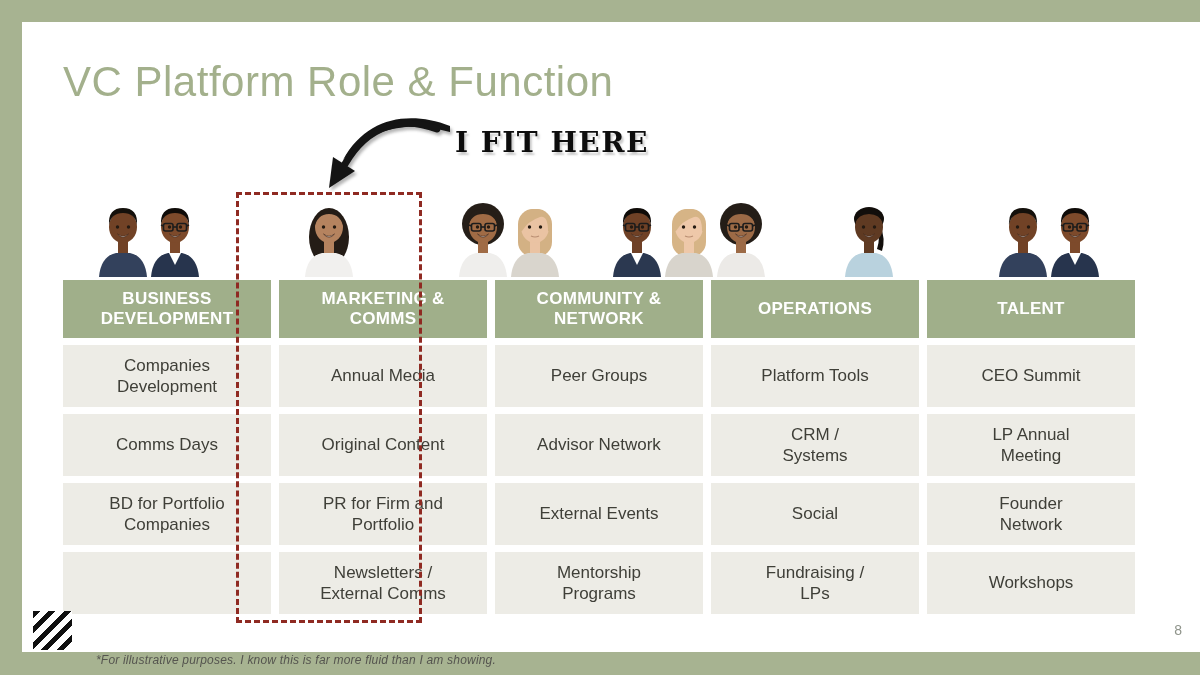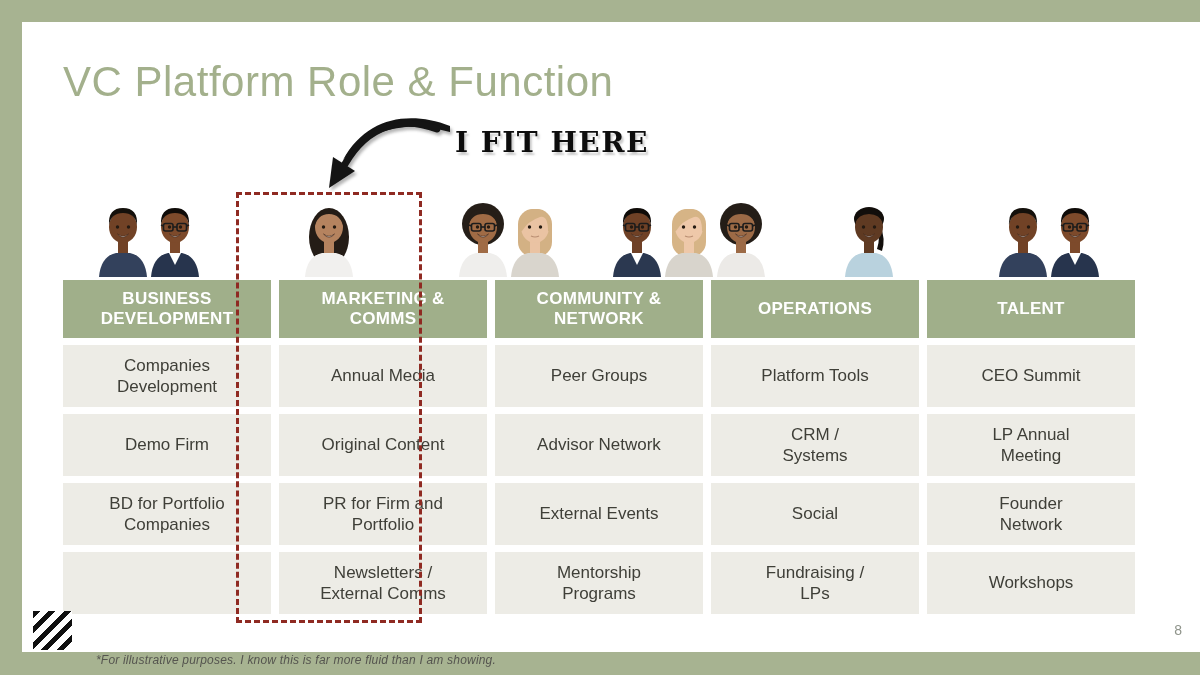--- a/index.html
+++ b/index.html
@@ -205,21 +205,21 @@
           </svg>
         </div>
       </div>
 
     <div class="ptable">
         <div class="col">
           <div class="hdr">BUSINESS
 DEVELOPMENT</div>
           <div class="cell">Companies
 Development</div>
-          <div class="cell">Demo Firm</div>
+          <div class="cell">Comms Days</div>
           <div class="cell">BD for Portfolio
 Companies</div>
           <div class="cell"></div>
         </div>
         <div class="col">
           <div class="hdr">MARKETING &amp;
 COMMS</div>
           <div class="cell">Annual Media</div>
           <div class="cell">Original Content</div>
           <div class="cell">PR for Firm and

